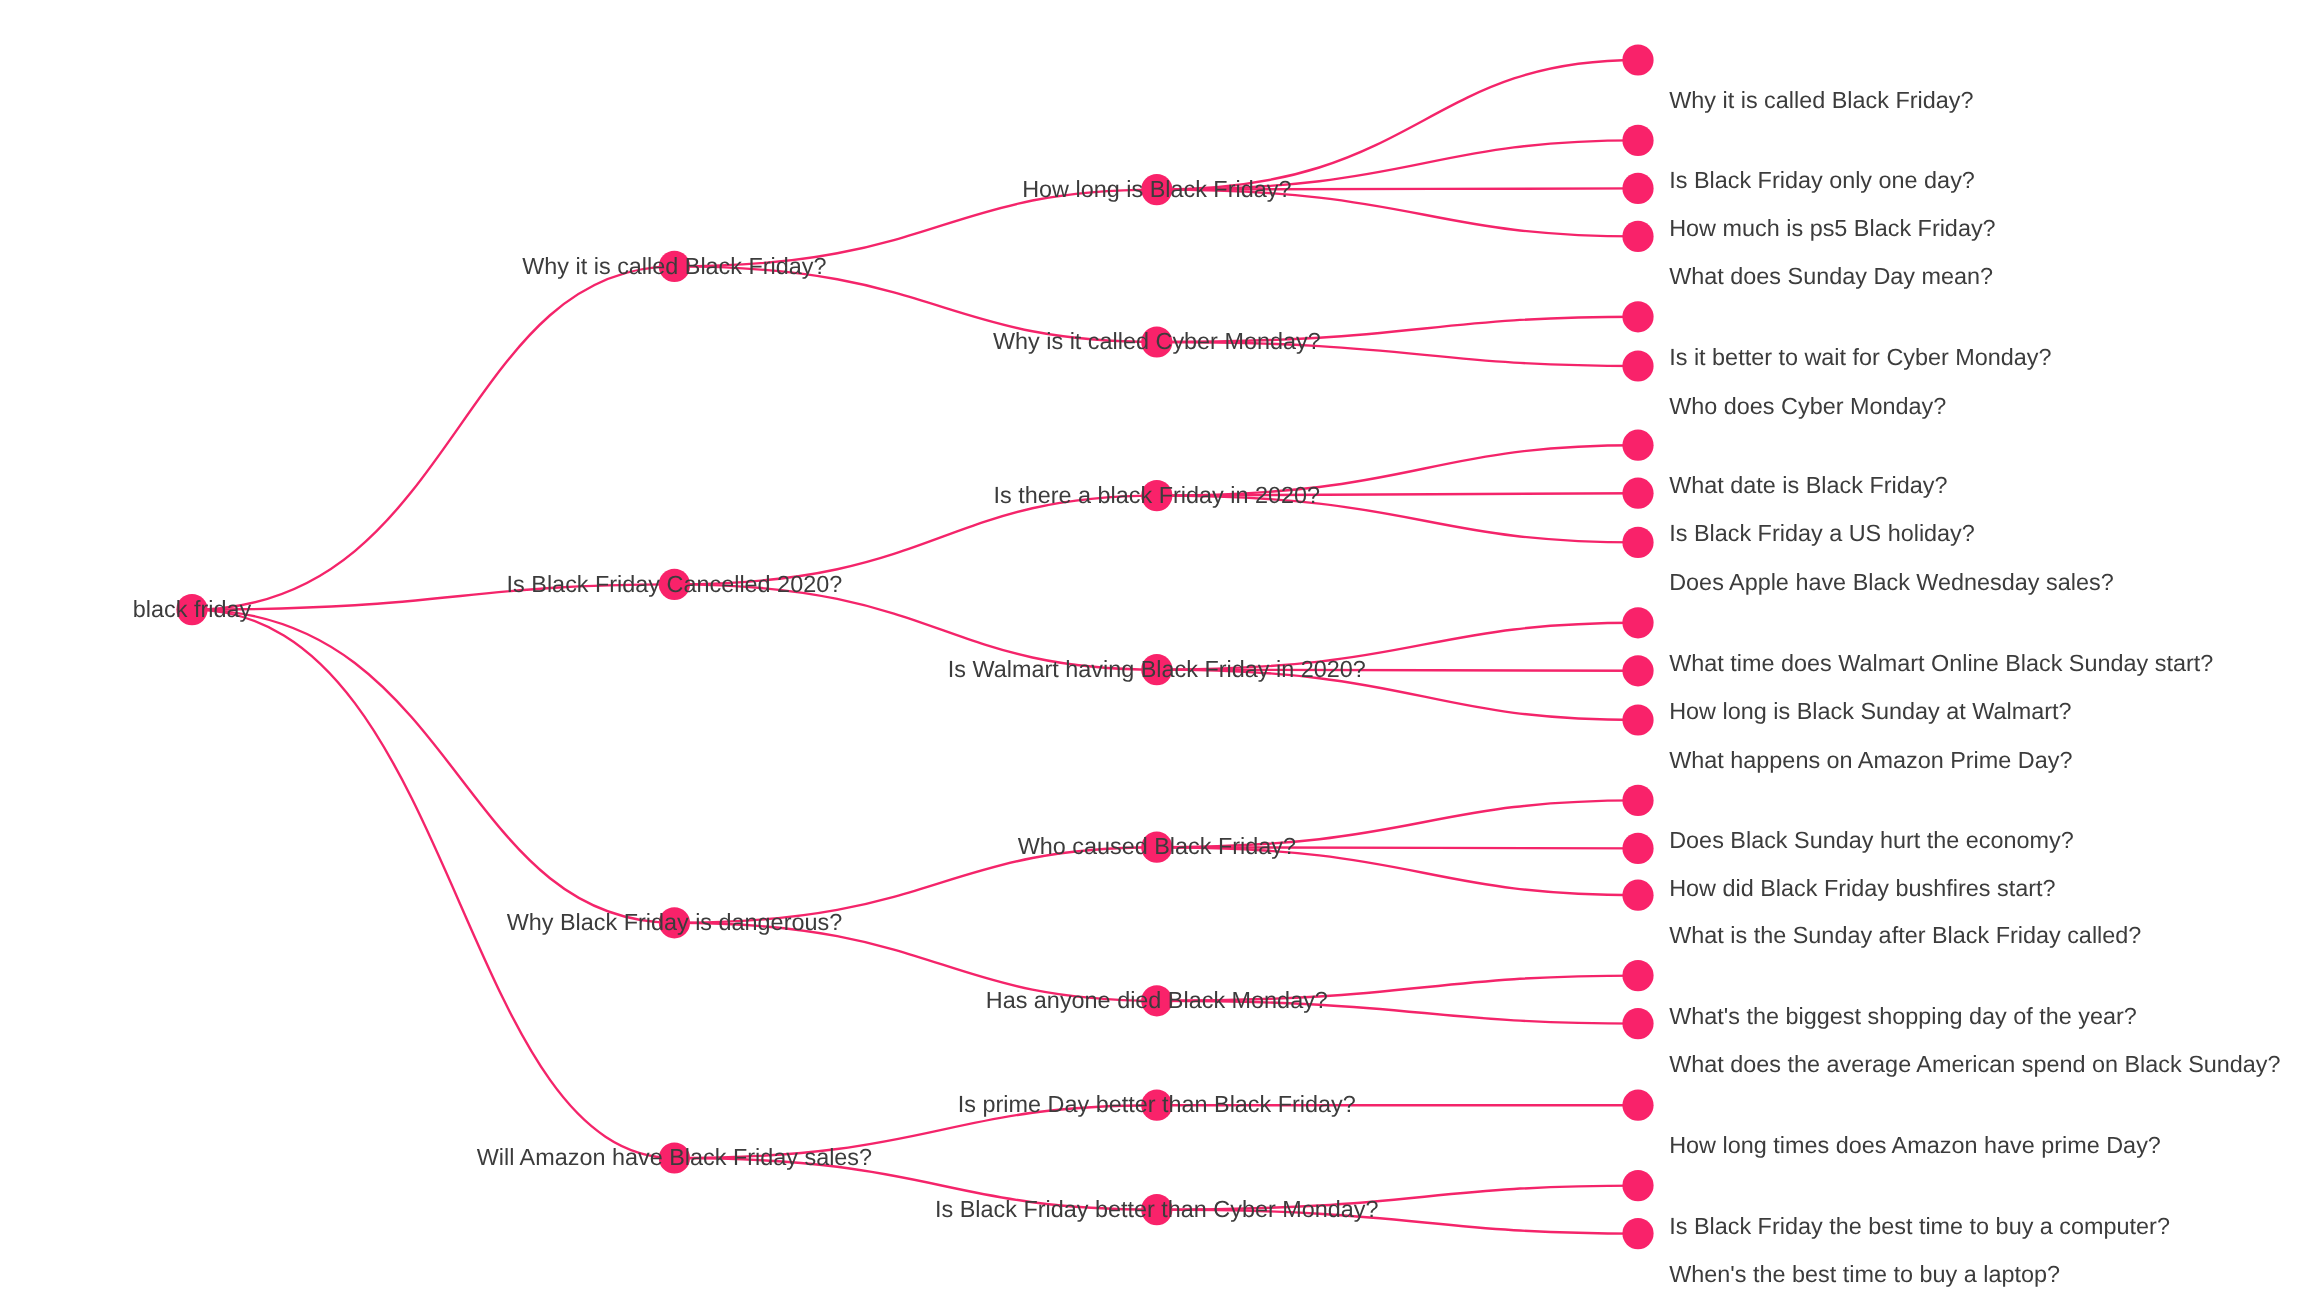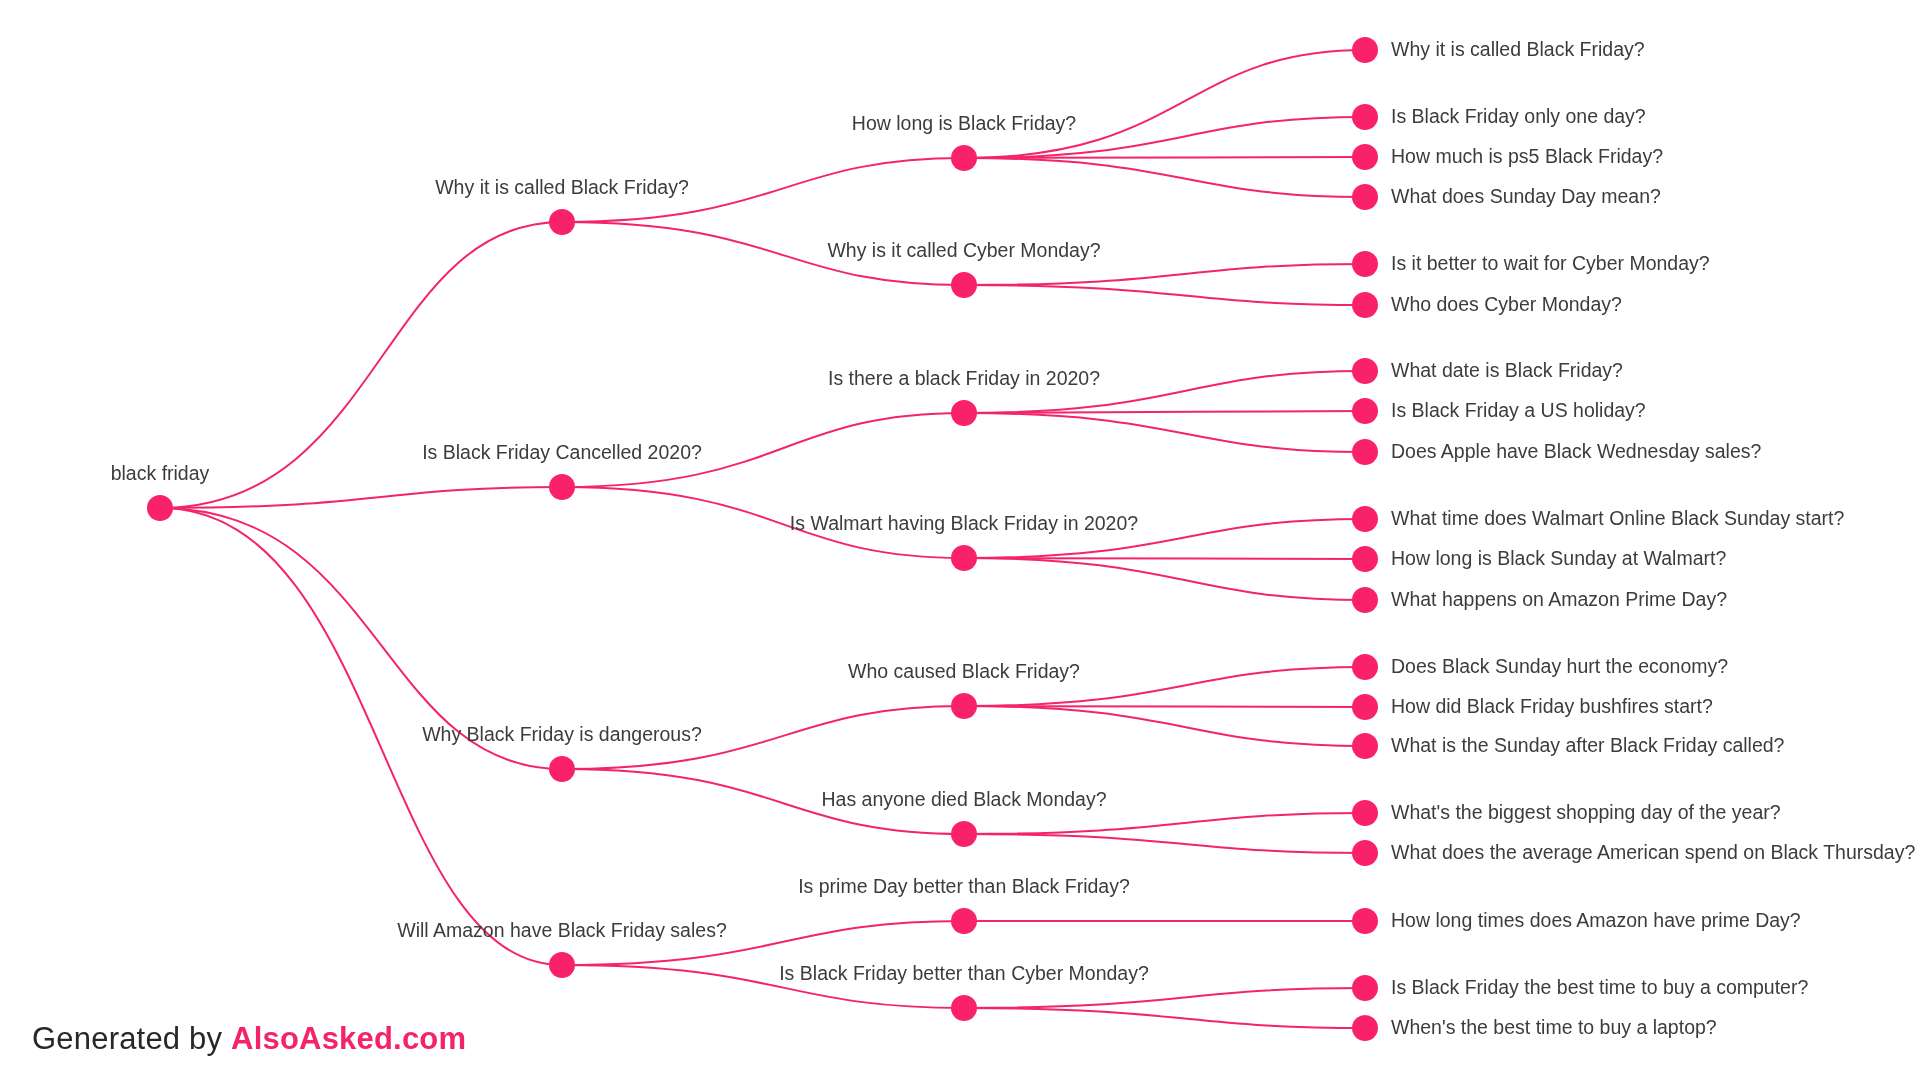--- a/index.html
+++ b/index.html
@@ -37,20 +37,21 @@
     left: -13px;
     top: -13px;
   }
   .node-label {
     position: absolute;
     white-space: nowrap;
     color: #3c3c3c;
     font-size: 19.5px;
     font-family: "Liberation Sans", sans-serif;
     line-height: 1;
+    margin-top: 35px;
   }
   
   .label-above {
     transform: translate(-50%, 0);
     left: 0;
     top: -44px;
   }
   
   .label-right {
     left: 26px;
@@ -223,32 +224,29 @@
       <div class="node" style="left: 1365px; top: 746px;">
         <div class="node-dot" style="background: rgb(249, 34, 106);"></div>
         <div class="node-label label-right">What is the Sunday after Black Friday called?</div>
       </div>
       <div class="node" style="left: 1365px; top: 813px;">
         <div class="node-dot" style="background: rgb(249, 34, 106);"></div>
         <div class="node-label label-right">What's the biggest shopping day of the year?</div>
       </div>
       <div class="node" style="left: 1365px; top: 853px;">
         <div class="node-dot" style="background: rgb(249, 34, 106);"></div>
-        <div class="node-label label-right">What does the average American spend on Black Thursday?</div>
+        <div class="node-label label-right">What does the average American spend on Black Sunday?</div>
       </div>
       <div class="node" style="left: 1365px; top: 921px;">
         <div class="node-dot" style="background: rgb(249, 34, 106);"></div>
         <div class="node-label label-right">How long times does Amazon have prime Day?</div>
       </div>
       <div class="node" style="left: 1365px; top: 988px;">
         <div class="node-dot" style="background: rgb(249, 34, 106);"></div>
         <div class="node-label label-right">Is Black Friday the best time to buy a computer?</div>
       </div>
       <div class="node" style="left: 1365px; top: 1028px;">
         <div class="node-dot" style="background: rgb(249, 34, 106);"></div>
         <div class="node-label label-right">When's the best time to buy a laptop?</div>
       </div>
     </div>
 
-  <div id="footer">
-    <span class="gen">Generated by </span><span class="brand">AlsoAsked.com</span>
-  </div>
 </div>
 
 </body></html>

